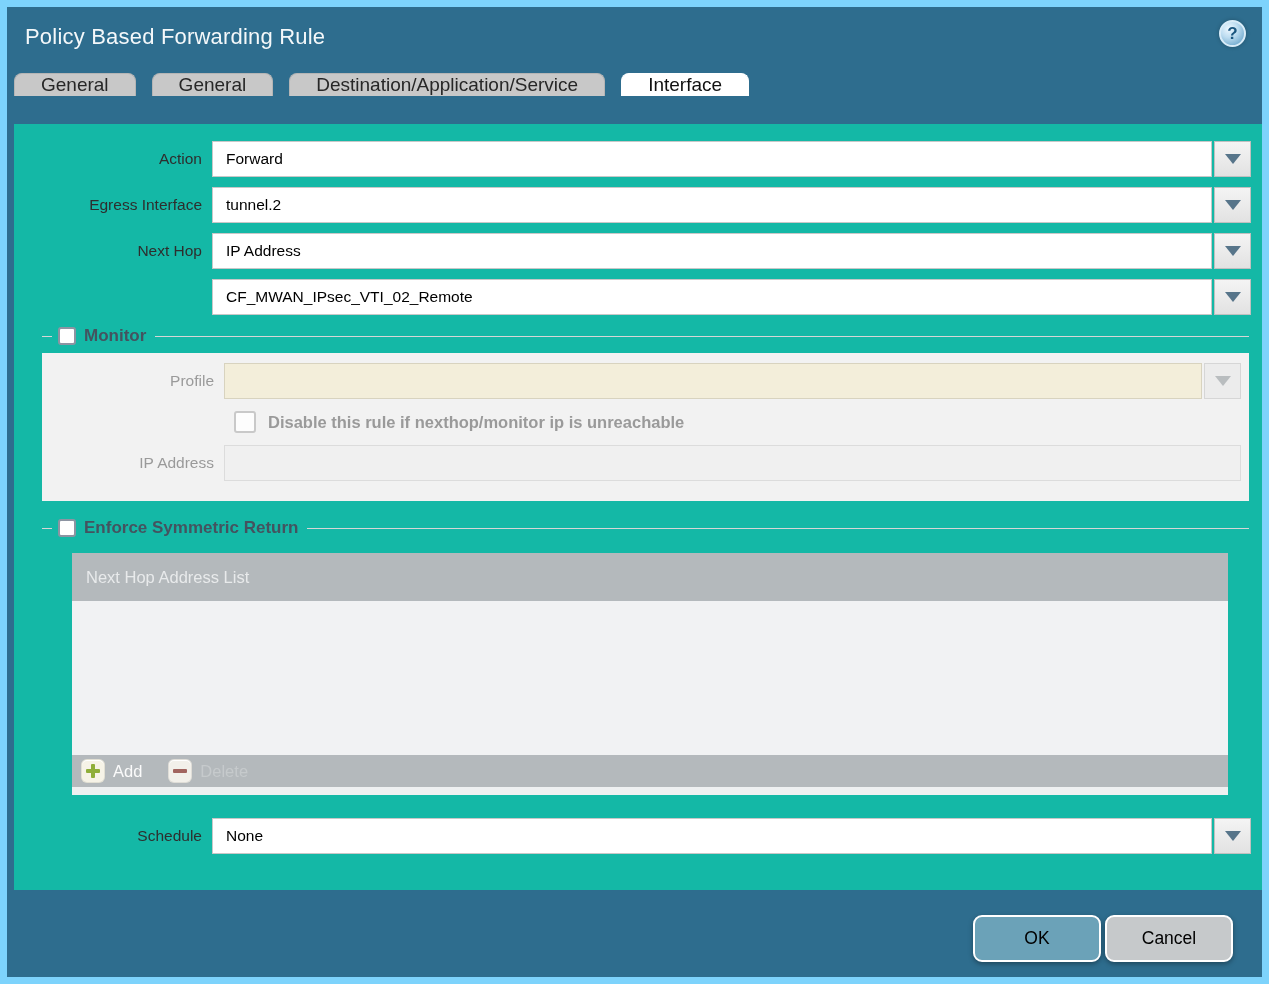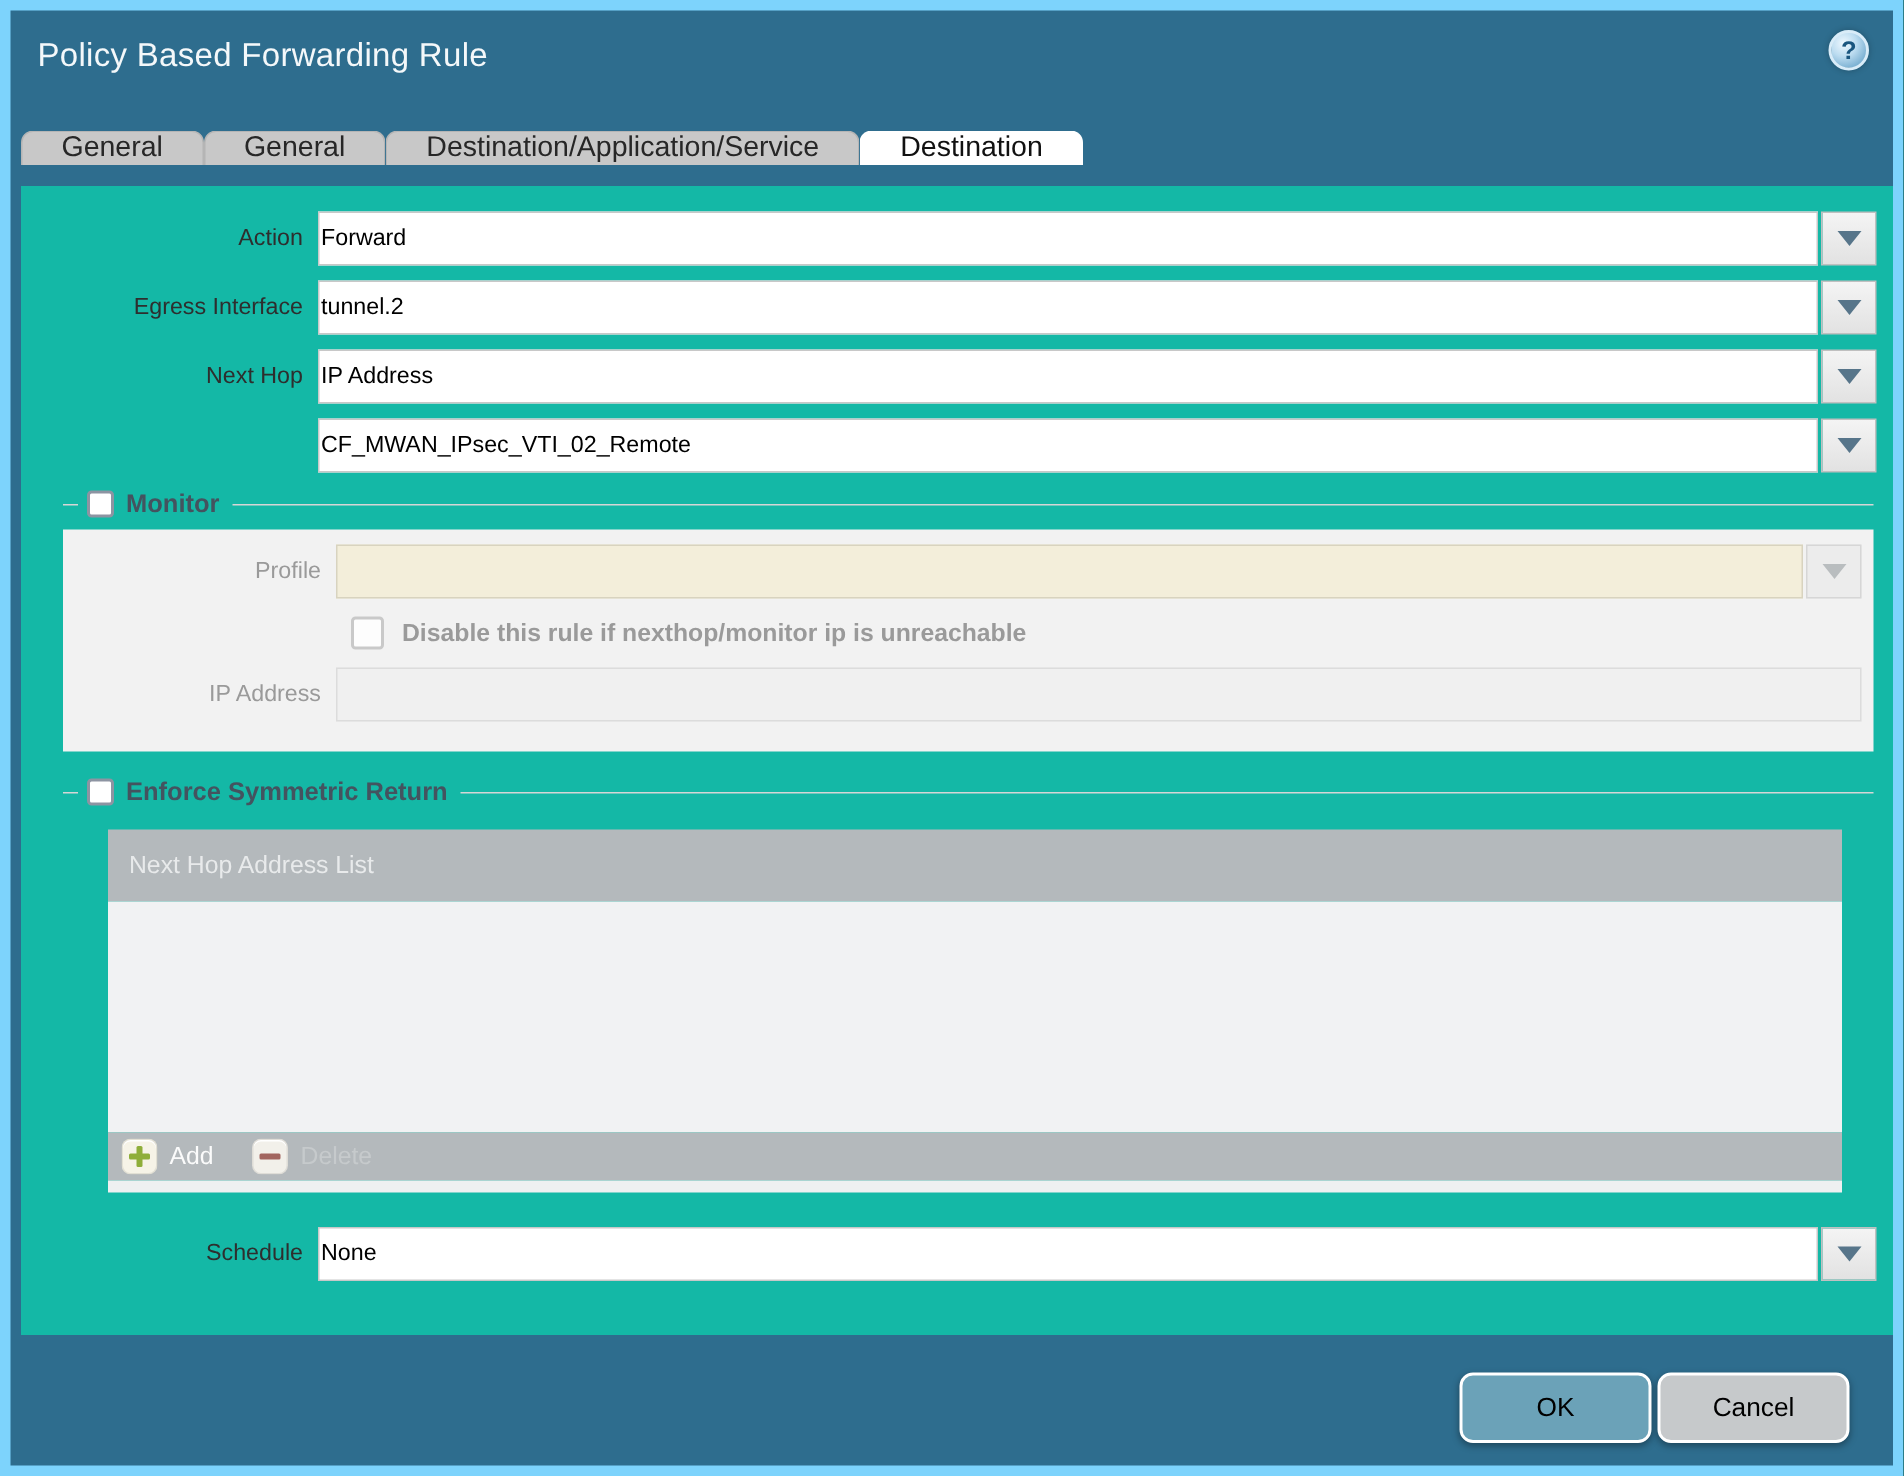--- a/index.html
+++ b/index.html
@@ -31,22 +31,22 @@
     background:radial-gradient(circle at 35% 30%, #eef8ff 0%, #bcdcf0 40%, #7fb3d4 75%, #5e9cc2 100%);
     border:2px solid #d9ecf8;
     box-shadow:0 0 4px rgba(0,0,0,.25);
     display:flex; align-items:center; justify-content:center;
     color:#1a567f; font-weight:bold; font-size:17px;
     cursor:pointer;
   }
   
   .tabs{
     flex:0 0 51px; height:51px;
-    display:flex; align-items:center;
-    padding-left:7px; gap:0;
+    display:flex; align-items:flex-start;
+    padding-left:7px; gap:16px;
   }
   .tab{
     background:#c8c8c8;
     border-radius:8px 8px 0 0;
     display:flex; align-items:center; justify-content:center;
     padding:0 26px;
     font-size:19px; color:#272727;
     cursor:pointer;
     border:1px solid #b5b5b5; border-bottom:none;
   }
@@ -66,21 +66,21 @@
   }
   .row .lbl{
     flex:0 0 198px; text-align:right; padding-right:10px;
     font-size:15.5px; color:#2e2e2e;
   }
   .combo{ flex:1; display:flex; align-items:stretch; }
   .fld{
     flex:1; height:36px;
     border:1px solid #c8c8c8; background:#fff;
     font-family:"Liberation Sans", sans-serif;
-    font-size:15.5px; color:#000; padding:0 1px;
+    font-size:15.5px; color:#000; padding:0 13px;
     outline:none;
   }
   .dd{
     flex:0 0 37px; width:37px; height:36px; margin-left:2px;
     background:linear-gradient(#f4f4f4,#e2e2e2);
     border:1px solid #c0c0c0;
     display:flex; align-items:center; justify-content:center;
     cursor:pointer;
   }
   .dd .arrow{
@@ -190,21 +190,21 @@
 
   <div class="titlebar">
     <span class="title">Policy Based Forwarding Rule</span>
     <div class="help">?</div>
   </div>
 
   <div class="tabs">
     <div class="tab">General</div>
     <div class="tab">General</div>
     <div class="tab">Destination/Application/Service</div>
-    <div class="tab active">Destination</div>
+    <div class="tab active">Interface</div>
   </div>
 
   <div class="content">
 
     <div class="row">
       <div class="lbl">Action</div>
       <div class="combo">
         <input class="fld" type="text" value="Forward" style="">
         <div class="dd">
           <span class="arrow"></span>

